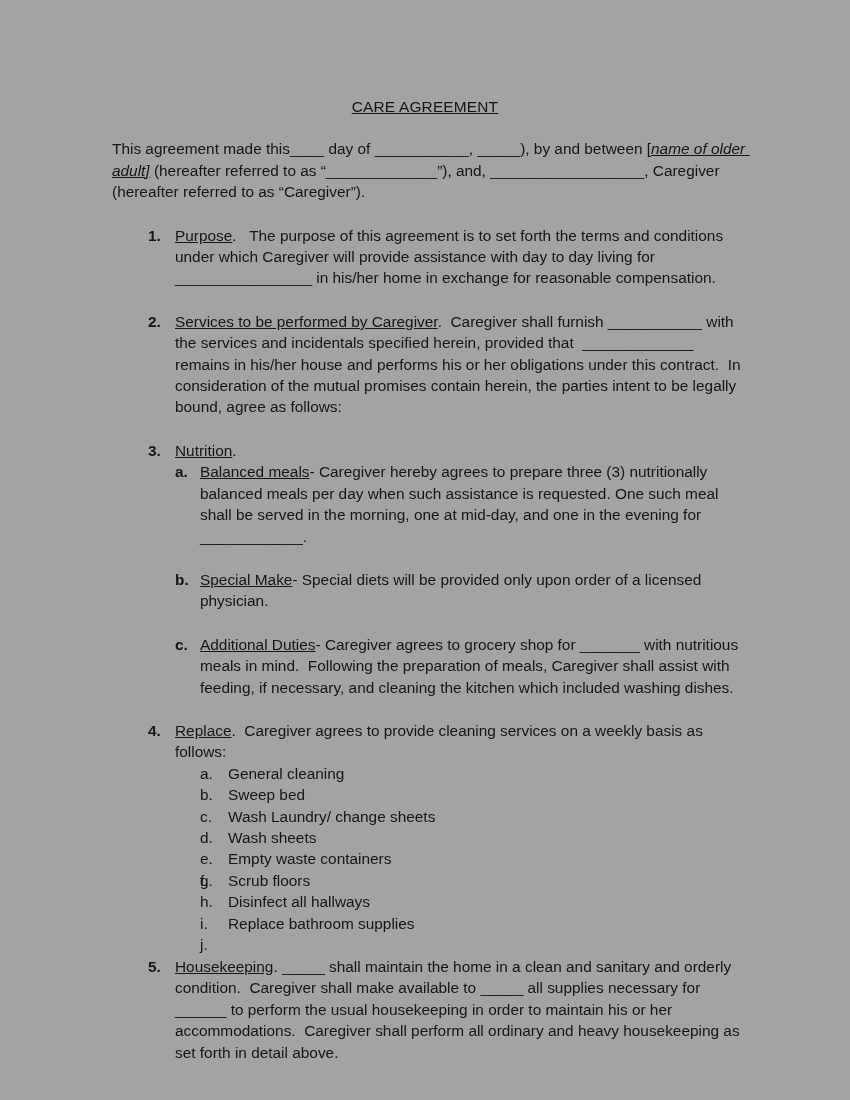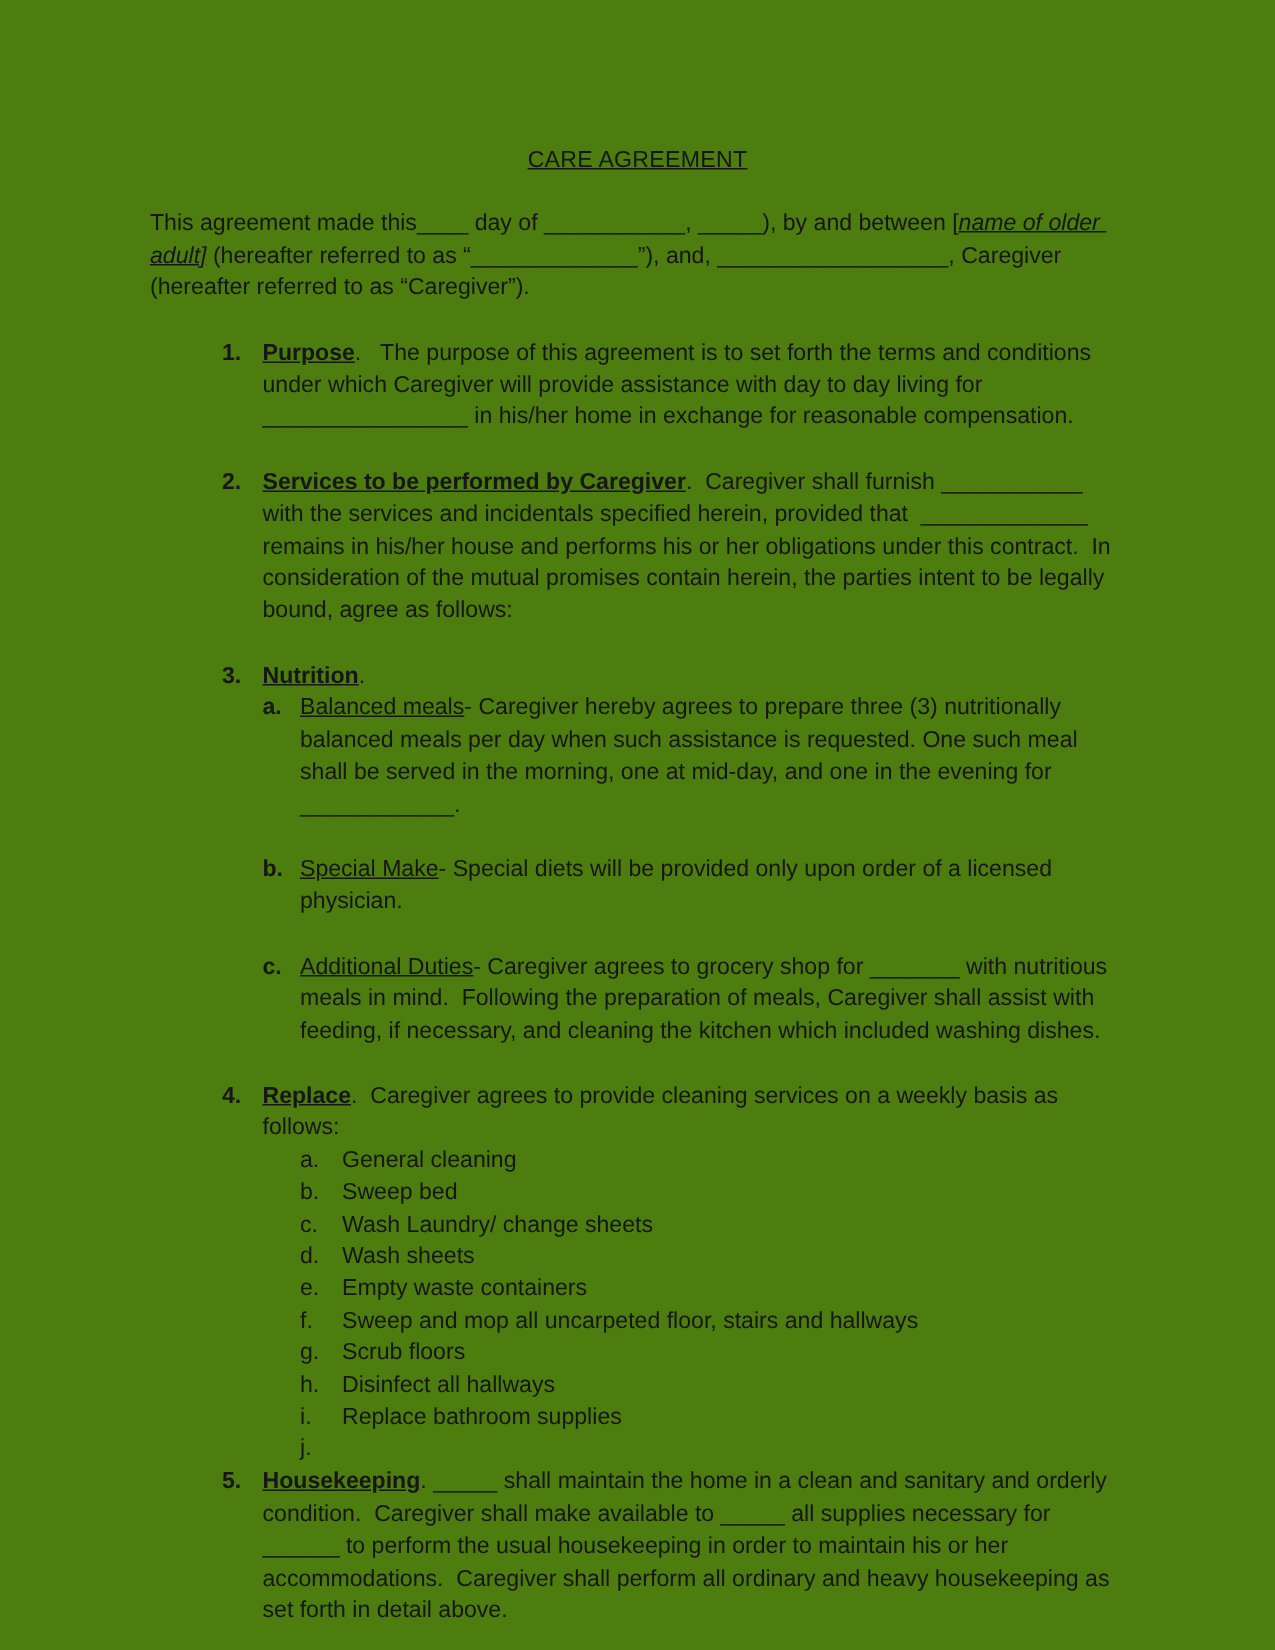--- a/index.html
+++ b/index.html
@@ -1,39 +1,39 @@
 <!DOCTYPE html>
 <html><head>
 <meta charset="utf-8">
 <style>
   html,body{margin:0;padding:0;background:#e8e8e8;}
   .page{
-    width:850px;height:1100px;background:#4d7c0f;box-sizing:border-box;
+    width:850px;height:1100px;background:#a3a3a3;box-sizing:border-box;
     padding:96px 100px 0 100px;margin:0 auto;position:relative;
     font-family:"Liberation Sans", sans-serif;
     font-size:15.4px;line-height:21.4px;color:#161616;
     -webkit-font-smoothing:antialiased;
   }
   .title{
     text-align:center;text-decoration:underline;margin-bottom:21px;
     letter-spacing:0.2px;
   }
   .block{margin-bottom:22px;position:relative;}
   .block.tight{margin-bottom:0;}
-  .b-paragraph{padding-left:0;}
+  .b-paragraph{padding-left:0;margin-left:12px;}
   .b-numbered-item{padding-left:75px;}
   .b-numbered-item > .marker{position:absolute;left:48px;top:0;}
   .b-sub-item{padding-left:100px;}
   .b-sub-item > .marker{position:absolute;left:75px;top:0;}
   .b-checklist-item{padding-left:128px;}
   .b-checklist-item > .marker{position:absolute;left:100px;top:0;}
   .marker.mb{font-weight:bold;}
   .run{white-space:pre-wrap;}
   .s-u{text-decoration:underline;}
-  .s-bu{font-weight:bold;text-decoration:underline;}
+  .s-bu{font-weight:normal;text-decoration:underline;}
   .s-iu{font-style:italic;text-decoration:underline;}
 </style>
 </head>
 <body>
 
 <div class="page">
   <div class="title">CARE AGREEMENT</div>
   <div id="doc-body">
       <div class="block b-paragraph"><span class="run">This agreement made this____ day of ___________, _____), by and between [</span><span class="run s-iu">name of older adult]</span><span class="run"> (hereafter referred to as “_____________”), and, __________________, Caregiver (hereafter referred to as “Caregiver”).</span></div>
       <div class="block b-numbered-item"><span class="marker mb">1.</span><span class="run s-bu">Purpose</span><span class="run">.   The purpose of this agreement is to set forth the terms and conditions under which Caregiver will provide assistance with day to day living for ________________ in his/her home in exchange for reasonable compensation.</span></div>
@@ -41,20 +41,20 @@
       <div class="block b-numbered-item tight"><span class="marker mb">3.</span><span class="run s-bu">Nutrition</span><span class="run">.</span></div>
       <div class="block b-sub-item"><span class="marker mb">a.</span><span class="run s-u">Balanced meals</span><span class="run">- Caregiver hereby agrees to prepare three (3) nutritionally balanced meals per day when such assistance is requested. One such meal shall be served in the morning, one at mid-day, and one in the evening for ____________.</span></div>
       <div class="block b-sub-item"><span class="marker mb">b.</span><span class="run s-u">Special Make</span><span class="run">- Special diets will be provided only upon order of a licensed physician.</span></div>
       <div class="block b-sub-item"><span class="marker mb">c.</span><span class="run s-u">Additional Duties</span><span class="run">- Caregiver agrees to grocery shop for _______ with nutritious meals in mind.  Following the preparation of meals, Caregiver shall assist with feeding, if necessary, and cleaning the kitchen which included washing dishes.</span></div>
       <div class="block b-numbered-item tight"><span class="marker mb">4.</span><span class="run s-bu">Replace</span><span class="run">.  Caregiver agrees to provide cleaning services on a weekly basis as follows:</span></div>
       <div class="block b-checklist-item tight"><span class="marker">a.</span><span class="run">General cleaning</span></div>
       <div class="block b-checklist-item tight"><span class="marker">b.</span><span class="run">Sweep bed</span></div>
       <div class="block b-checklist-item tight"><span class="marker">c.</span><span class="run">Wash Laundry/ change sheets</span></div>
       <div class="block b-checklist-item tight"><span class="marker">d.</span><span class="run">Wash sheets</span></div>
       <div class="block b-checklist-item tight"><span class="marker">e.</span><span class="run">Empty waste containers</span></div>
-      <div class="block b-checklist-item tight"><span class="marker">f.</span><span class="run">Sweep and mop all uncarpeted floor, stairs and hallways</span></div>
+      <div class="block b-checklist-item tight"><span class="marker">f.</span></div>
       <div class="block b-checklist-item tight"><span class="marker">g.</span><span class="run">Scrub floors</span></div>
       <div class="block b-checklist-item tight"><span class="marker">h.</span><span class="run">Disinfect all hallways</span></div>
       <div class="block b-checklist-item tight"><span class="marker">i.</span><span class="run">Replace bathroom supplies</span></div>
       <div class="block b-checklist-item"><span class="marker">j.</span></div>
       <div class="block b-numbered-item"><span class="marker mb">5.</span><span class="run s-bu">Housekeeping</span><span class="run">. _____ shall maintain the home in a clean and sanitary and orderly condition.  Caregiver shall make available to _____ all supplies necessary for ______ to perform the usual housekeeping in order to maintain his or her accommodations.  Caregiver shall perform all ordinary and heavy housekeeping as set forth in detail above.</span></div>
     </div>
 </div>
 
 </body></html>

